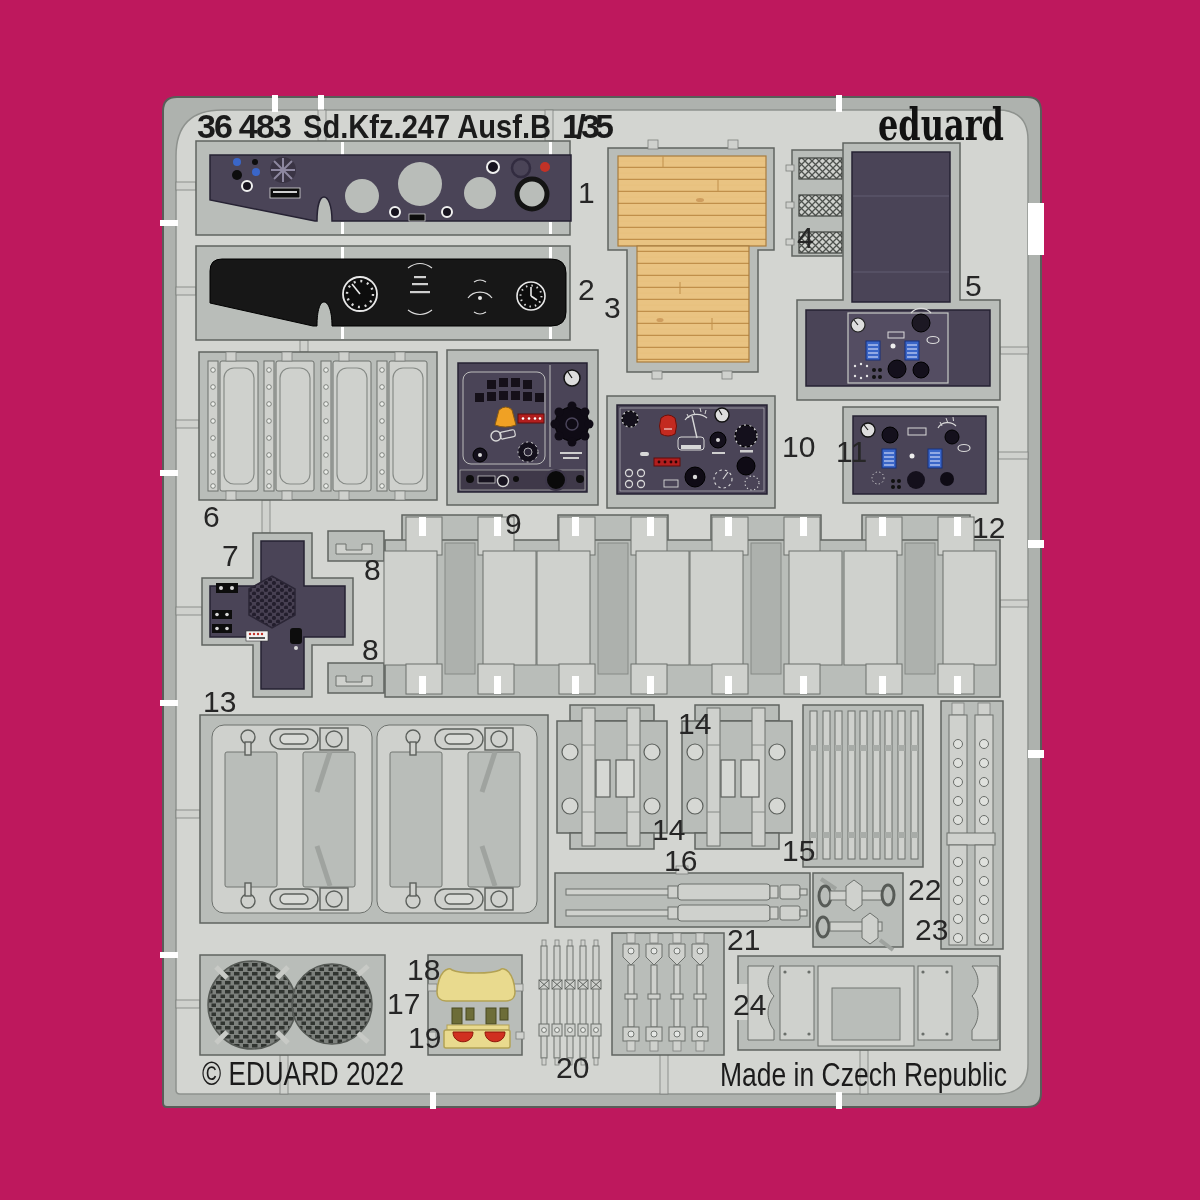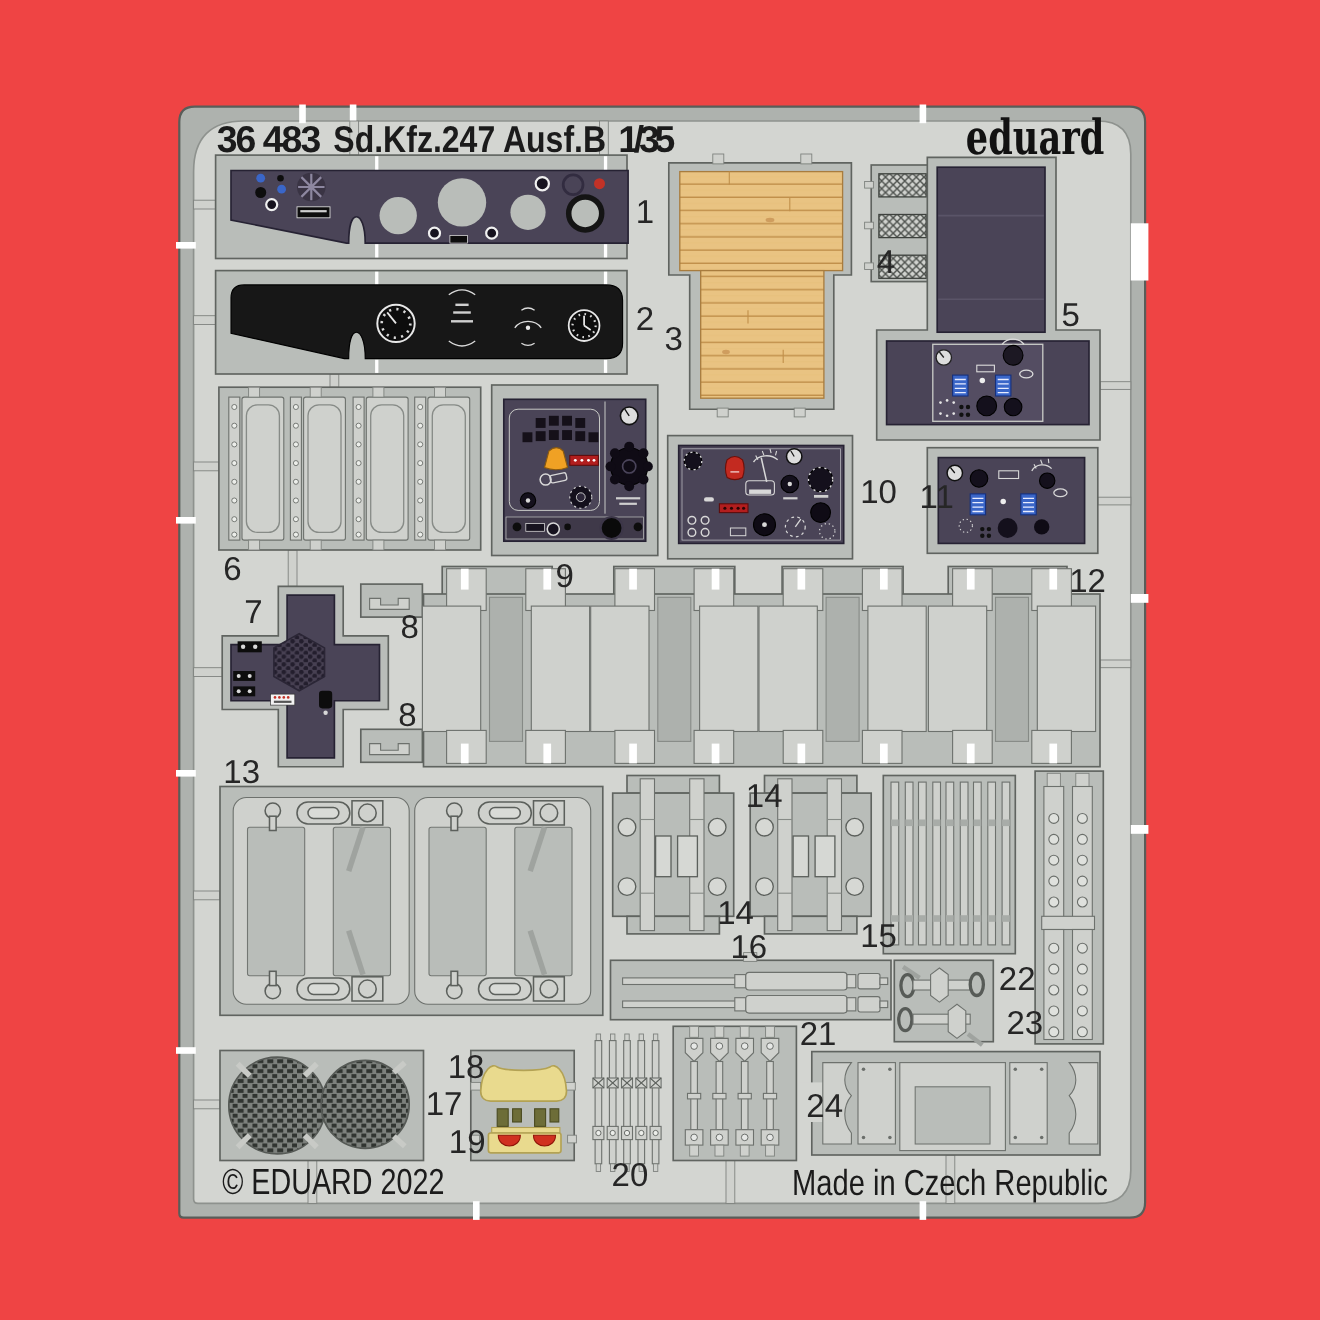--- a/index.html
+++ b/index.html
@@ -1,16 +1,16 @@
 <!DOCTYPE html>
 <html><head>
 <meta charset="utf-8">
 <style>
   html,body{margin:0;padding:0;background:#ffffff;}
-  .stage{width:1200px;height:1200px;position:relative;background:#ef4444;}
+  .stage{width:1200px;height:1200px;position:relative;background:#be185d;}
   svg{display:block;}
   .t-bold{font:700 34px "Liberation Sans", sans-serif;fill:#1b1b1b;}
   .logo{font:700 44px "DejaVu Serif", serif;fill:#121212;}
   .foot{font:400 33px "Liberation Sans", sans-serif;fill:#1b1b1b;}
   .lbl{font:400 30px "Liberation Sans", sans-serif;fill:#262626;}
   .frame{fill:#b9bdb9;stroke:#606460;stroke-width:1.5;}
   .lite{fill:#cfd1cd;stroke:#6d716d;stroke-width:1;}
   .tab{fill:#cfd1cd;stroke:#7d817d;stroke-width:0.8;}
   .purp{fill:#4a4457;stroke:#262233;stroke-width:1.5;}
   .blk{fill:#171717;stroke:#000;stroke-width:1;}

